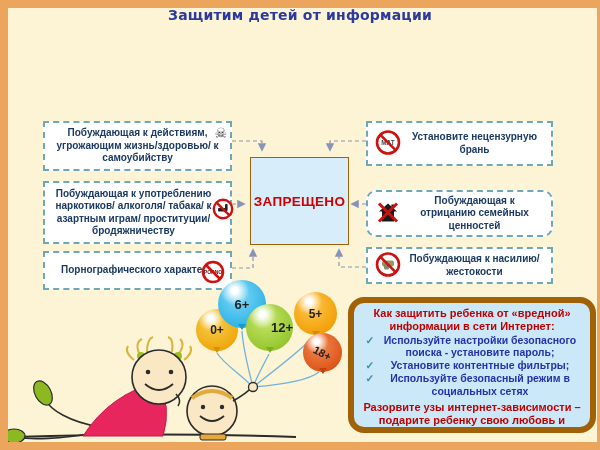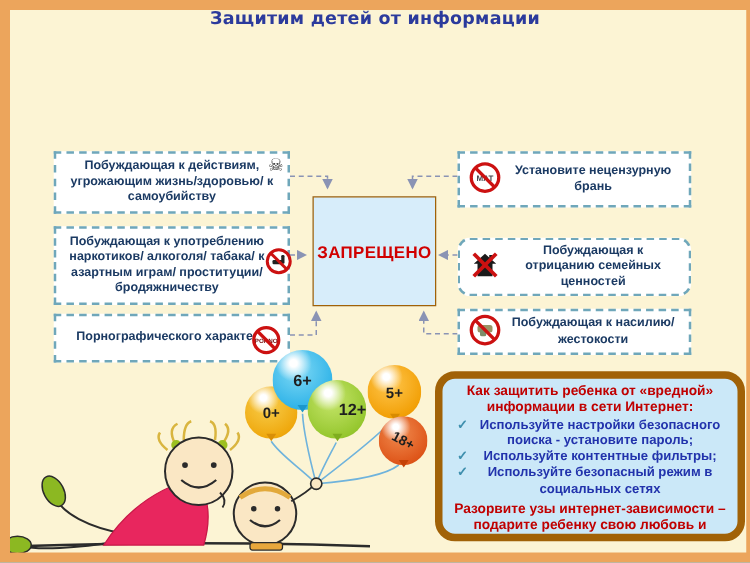--- a/index.html
+++ b/index.html
@@ -237,21 +237,21 @@
 
   <div class="panel">
     <div class="p-head">Как защитить ребенка от «вредной» информации в сети Интернет:</div>
     <ul>
       <li>
         <span class="check">✓</span>
         <span class="tiptext">Используйте настройки безопасного поиска - установите пароль;</span>
       </li>
       <li>
         <span class="check">✓</span>
-        <span class="tiptext">Используйте контентные фильтры;</span>
+        <span class="tiptext">Установите контентные фильтры;</span>
       </li>
       <li>
         <span class="check">✓</span>
         <span class="tiptext">Используйте безопасный режим в социальных сетях</span>
       </li>
     </ul>
     <div class="p-foot">Разорвите узы интернет-зависимости – подарите ребенку свою любовь и ребенка</div>
   </div>
 
   <div class="frame"></div>

